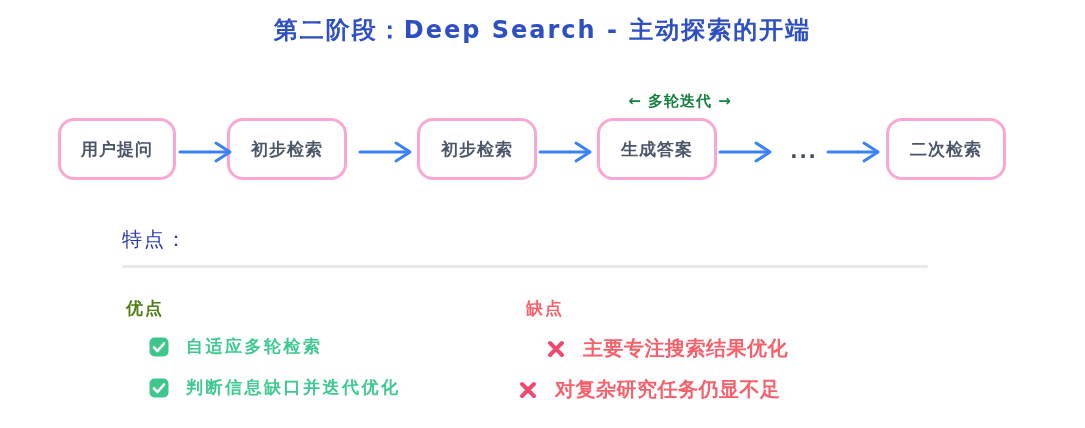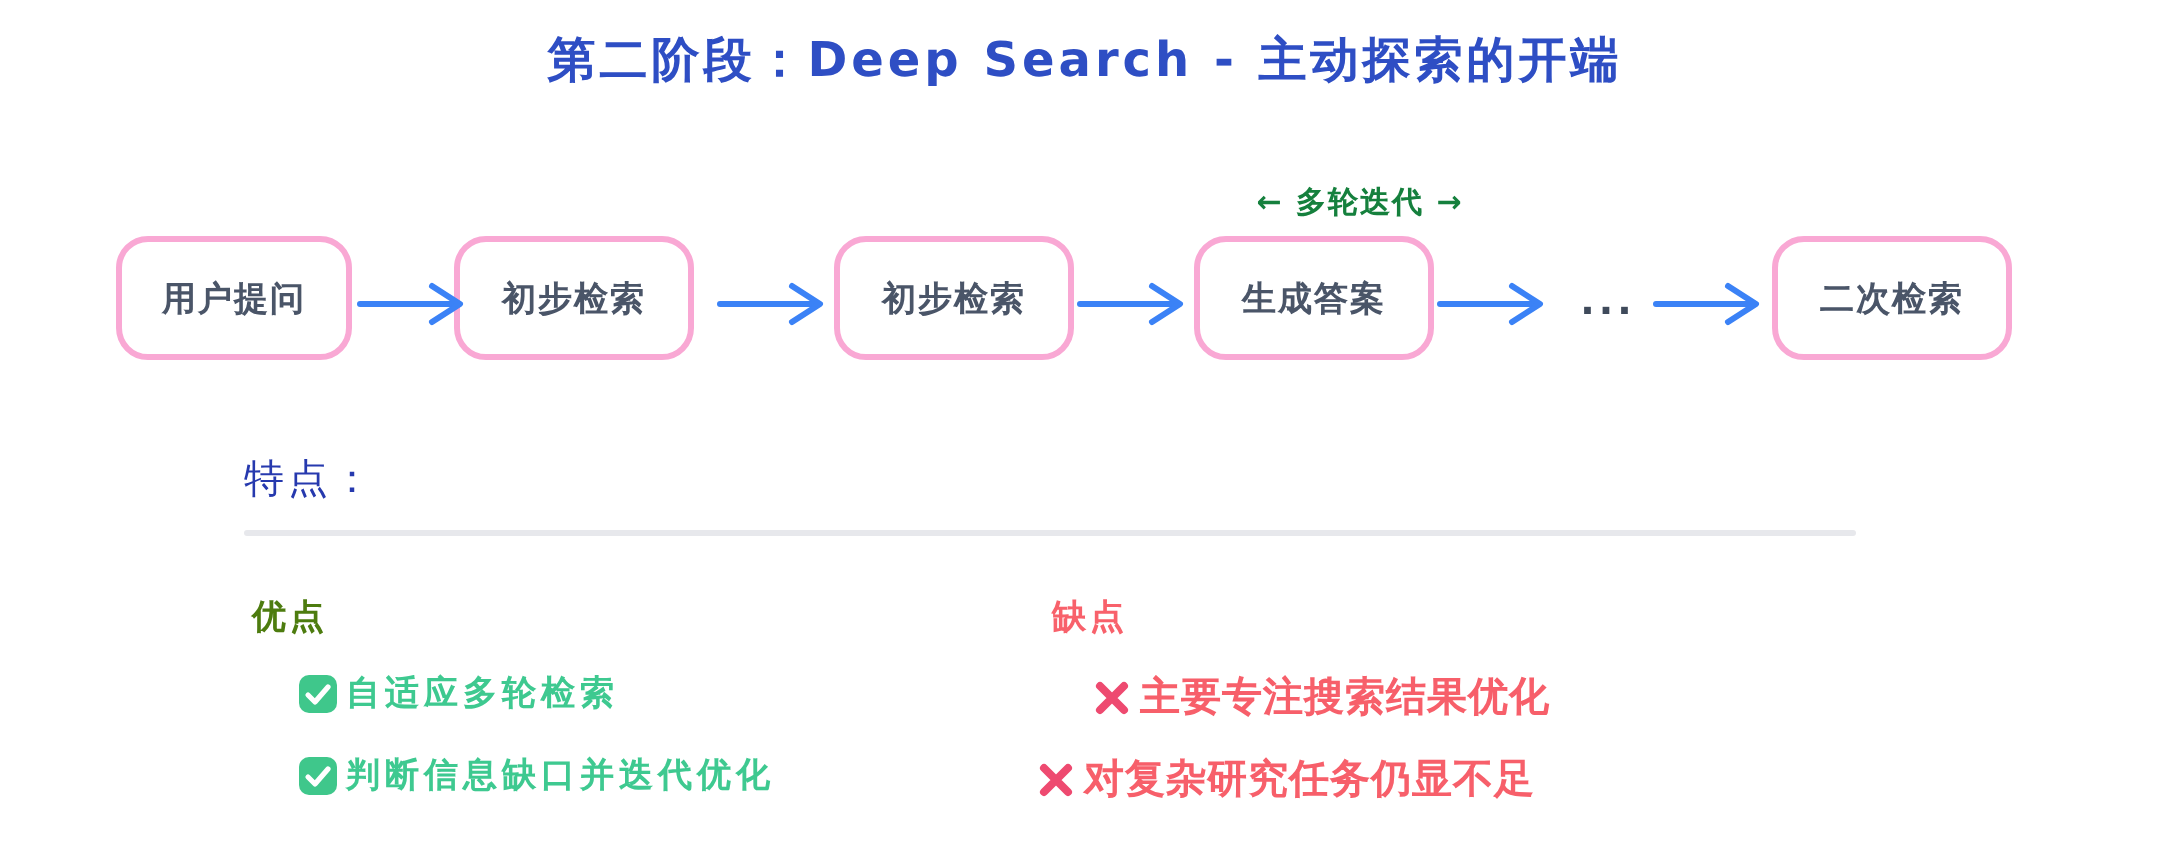--- a/index.html
+++ b/index.html
@@ -101,21 +101,21 @@
     font-weight: 700;
     letter-spacing: 2px;
   }
   .pros-heading { left: 126px; color: #4d7c0f; }
   .cons-heading { left: 526px; color: #f8616b; }
 
   .feature-row {
     position: absolute;
     display: flex;
     align-items: center;
-    gap: 4px;
+    gap: 17px;
     white-space: nowrap;
   }
   .p1 { left: 149px; top: 335px; }
   .p2 { left: 149px; top: 376px; }
   .c1 { left: 546px; top: 335px; }
   .c2 { left: 518px; top: 376px; align-items: center; }
 
   .icon-box { display: inline-flex; width: 20px; height: 20px; }
 
   .pro-text {

